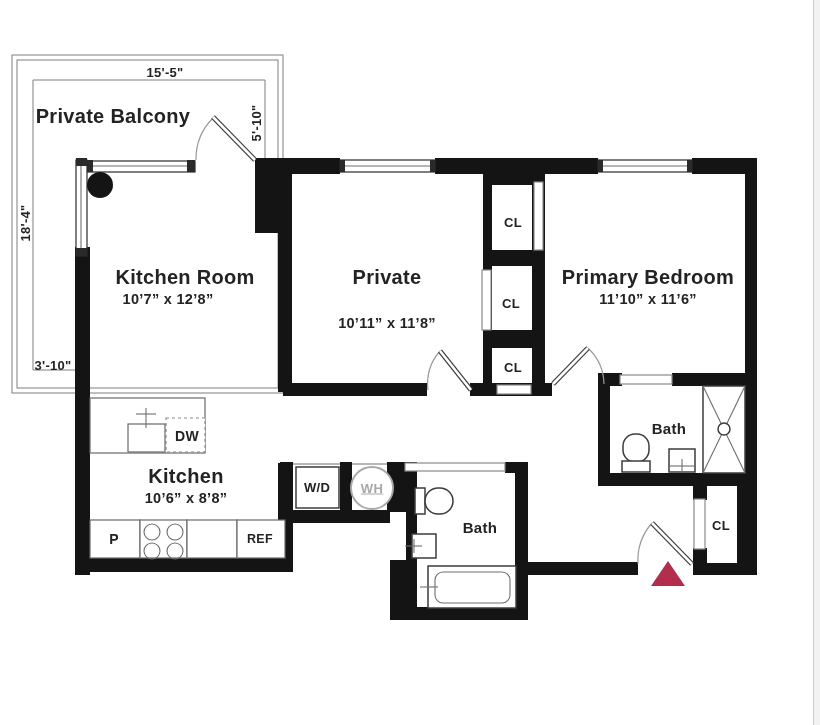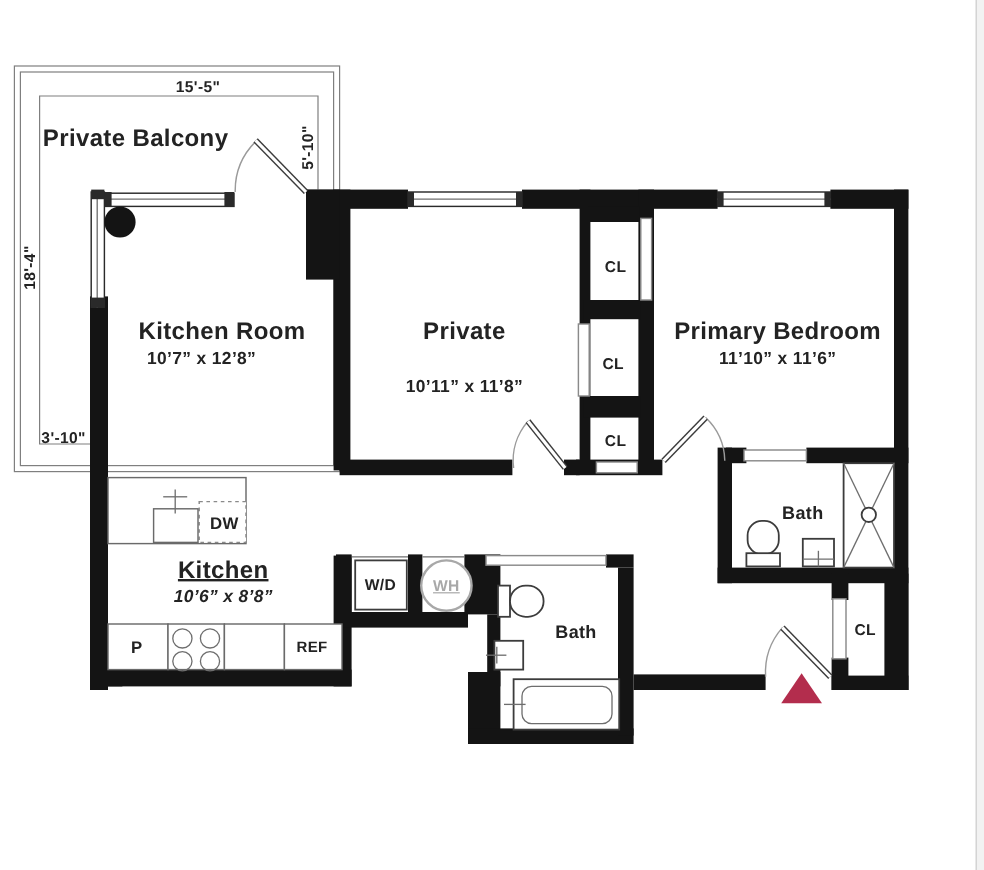--- a/index.html
+++ b/index.html
@@ -200,22 +200,22 @@
 
   <div class="lbl name" style="left:185px;top:277px;">Kitchen Room</div>
   <div class="lbl dims" style="left:168px;top:299px;">10’7” x 12’8”</div>
 
   <div class="lbl name" style="left:387px;top:277px;">Private</div>
   <div class="lbl dims" style="left:387px;top:299px;margin-top:24px;">10’11” x 11’8”</div>
 
   <div class="lbl name" style="left:648px;top:277px;">Primary Bedroom</div>
   <div class="lbl dims" style="left:648px;top:299px;">11’10” x 11’6”</div>
 
-  <div class="lbl name" style="left:186px;top:476px;text-decoration:underline;">Kitchen</div>
-  <div class="lbl dims" style="left:186px;top:498px;font-style:italic;">10’6” x 8’8”</div>
+  <div class="lbl name" style="left:186px;top:476px;">Kitchen</div>
+  <div class="lbl dims" style="left:186px;top:498px;">10’6” x 8’8”</div>
 
   <div class="lbl small" style="left:513px;top:222px;">CL</div>
   <div class="lbl small" style="left:511px;top:303px;">CL</div>
   <div class="lbl small" style="left:513px;top:367px;">CL</div>
   <div class="lbl small" style="left:721px;top:525px;">CL</div>
 
   <div class="lbl name" style="left:669px;top:428px;font-size:15px;">Bath</div>
   <div class="lbl name" style="left:480px;top:527px;font-size:15px;">Bath</div>
 
   <div class="lbl small" style="left:187px;top:436px;font-size:14px;">DW</div>

